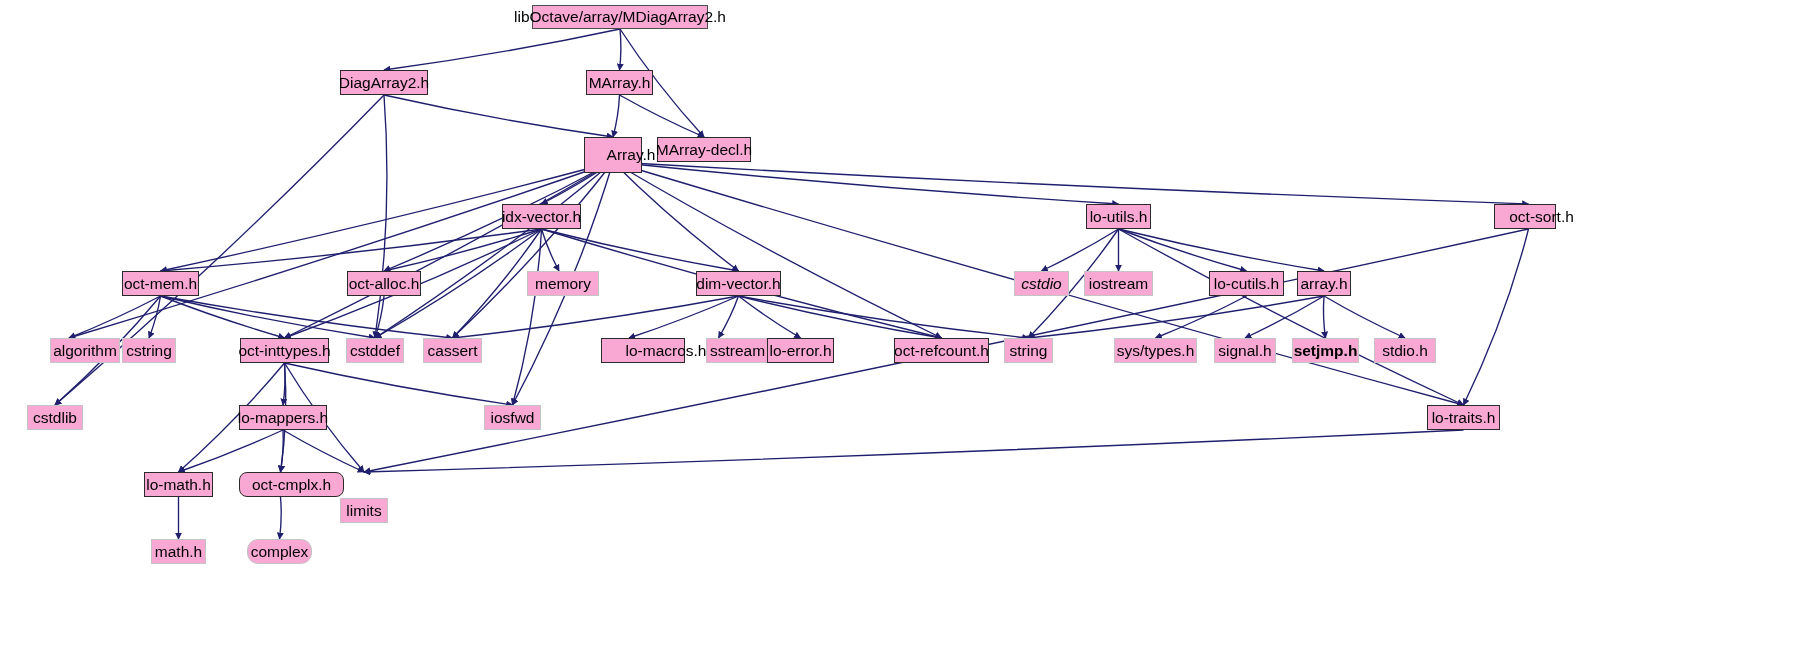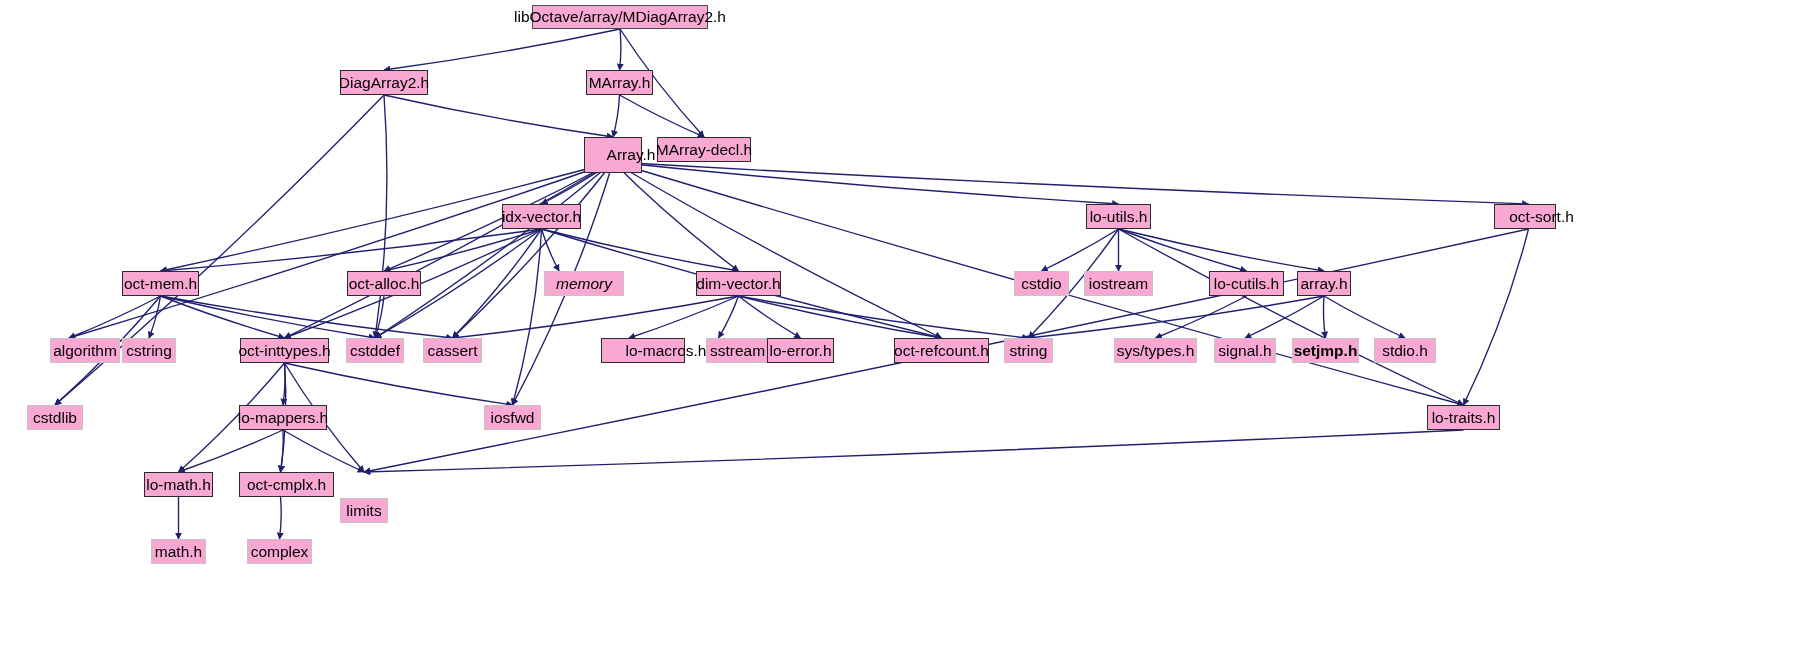--- a/index.html
+++ b/index.html
@@ -105,23 +105,23 @@
       <div class="node root" style="left: 532px; top: 5px; width: 176px; height: 24px;">libOctave/array/MDiagArray2.h</div>
       <div class="node hdr" style="left: 340px; top: 70px; width: 88px; height: 25px;">DiagArray2.h</div>
       <div class="node hdr" style="left: 586px; top: 70px; width: 67px; height: 25px;">MArray.h</div>
       <div class="node hdr" style="left: 584px; top: 137px; width: 58px; height: 36px; padding-left: 36px;">Array.h</div>
       <div class="node hdr" style="left: 657px; top: 137px; width: 94px; height: 25px;">MArray-decl.h</div>
       <div class="node hdr" style="left: 502px; top: 204px; width: 79px; height: 25px;">idx-vector.h</div>
       <div class="node hdr" style="left: 1086px; top: 204px; width: 65px; height: 25px;">lo-utils.h</div>
       <div class="node hdr" style="left: 1494px; top: 204px; width: 62px; height: 25px; padding-left: 33px;">oct-sort.h</div>
       <div class="node hdr" style="left: 122px; top: 271px; width: 77px; height: 25px;">oct-mem.h</div>
       <div class="node hdr" style="left: 347px; top: 271px; width: 74px; height: 25px;">oct-alloc.h</div>
-      <div class="node sys" style="left: 544px; top: 271px; width: 80px; height: 25px; font-style: italic;">memory</div>
+      <div class="node sys" style="left: 527px; top: 271px; width: 72px; height: 25px;">memory</div>
       <div class="node hdr" style="left: 696px; top: 271px; width: 85px; height: 25px;">dim-vector.h</div>
-      <div class="node sys" style="left: 1014px; top: 271px; width: 55px; height: 25px;">cstdio</div>
+      <div class="node sys" style="left: 1014px; top: 271px; width: 55px; height: 25px; font-style: italic;">cstdio</div>
       <div class="node sys" style="left: 1084px; top: 271px; width: 69px; height: 25px;">iostream</div>
       <div class="node hdr" style="left: 1209px; top: 271px; width: 75px; height: 25px;">lo-cutils.h</div>
       <div class="node hdr" style="left: 1297px; top: 271px; width: 54px; height: 25px;">array.h</div>
       <div class="node sys" style="left: 34px; top: 338px; width: 70px; height: 25px; margin-left: 16px;">algorithm</div>
       <div class="node sys" style="left: 122px; top: 338px; width: 54px; height: 25px;">cstring</div>
       <div class="node hdr" style="left: 240px; top: 338px; width: 89px; height: 25px;">oct-inttypes.h</div>
       <div class="node sys" style="left: 346px; top: 338px; width: 58px; height: 25px;">cstddef</div>
       <div class="node sys" style="left: 423px; top: 338px; width: 59px; height: 25px;">cassert</div>
       <div class="node hdr" style="left: 601px; top: 338px; width: 84px; height: 25px; padding-left: 46px;">lo-macros.h</div>
       <div class="node sys" style="left: 687px; top: 338px; width: 63px; height: 25px; margin-left: 19px;">sstream</div>
@@ -131,17 +131,17 @@
       <div class="node sys" style="left: 1114px; top: 338px; width: 83px; height: 25px;">sys/types.h</div>
       <div class="node sys" style="left: 1214px; top: 338px; width: 62px; height: 25px;">signal.h</div>
       <div class="node sys" style="left: 1292px; top: 338px; width: 67px; height: 25px; font-weight: bold;">setjmp.h</div>
       <div class="node sys" style="left: 1374px; top: 338px; width: 62px; height: 25px;">stdio.h</div>
       <div class="node sys" style="left: 27px; top: 405px; width: 56px; height: 25px;">cstdlib</div>
       <div class="node sys" style="left: 484px; top: 405px; width: 57px; height: 25px;">iosfwd</div>
       <div class="node hdr" style="left: 1427px; top: 405px; width: 73px; height: 25px;">lo-traits.h</div>
       <div class="node hdr" style="left: 239px; top: 405px; width: 88px; height: 25px;">lo-mappers.h</div>
       <div class="node sys" style="left: 340px; top: 472px; width: 48px; height: 25px; margin-top: 26px;">limits</div>
       <div class="node hdr" style="left: 144px; top: 472px; width: 69px; height: 25px;">lo-math.h</div>
-      <div class="node hdr" style="left: 239px; top: 472px; width: 95px; height: 25px;">oct-cmplx.h</div>
+      <div class="node hdr" style="left: 239px; top: 472px; width: 105px; height: 25px; border-radius: 8px;">oct-cmplx.h</div>
       <div class="node sys" style="left: 151px; top: 539px; width: 55px; height: 25px;">math.h</div>
-      <div class="node sys" style="left: 247px; top: 539px; width: 65px; height: 25px;">complex</div>
+      <div class="node sys" style="left: 247px; top: 539px; width: 65px; height: 25px; border-radius: 11px;">complex</div>
     </div>
 </div>
 
 </body></html>

